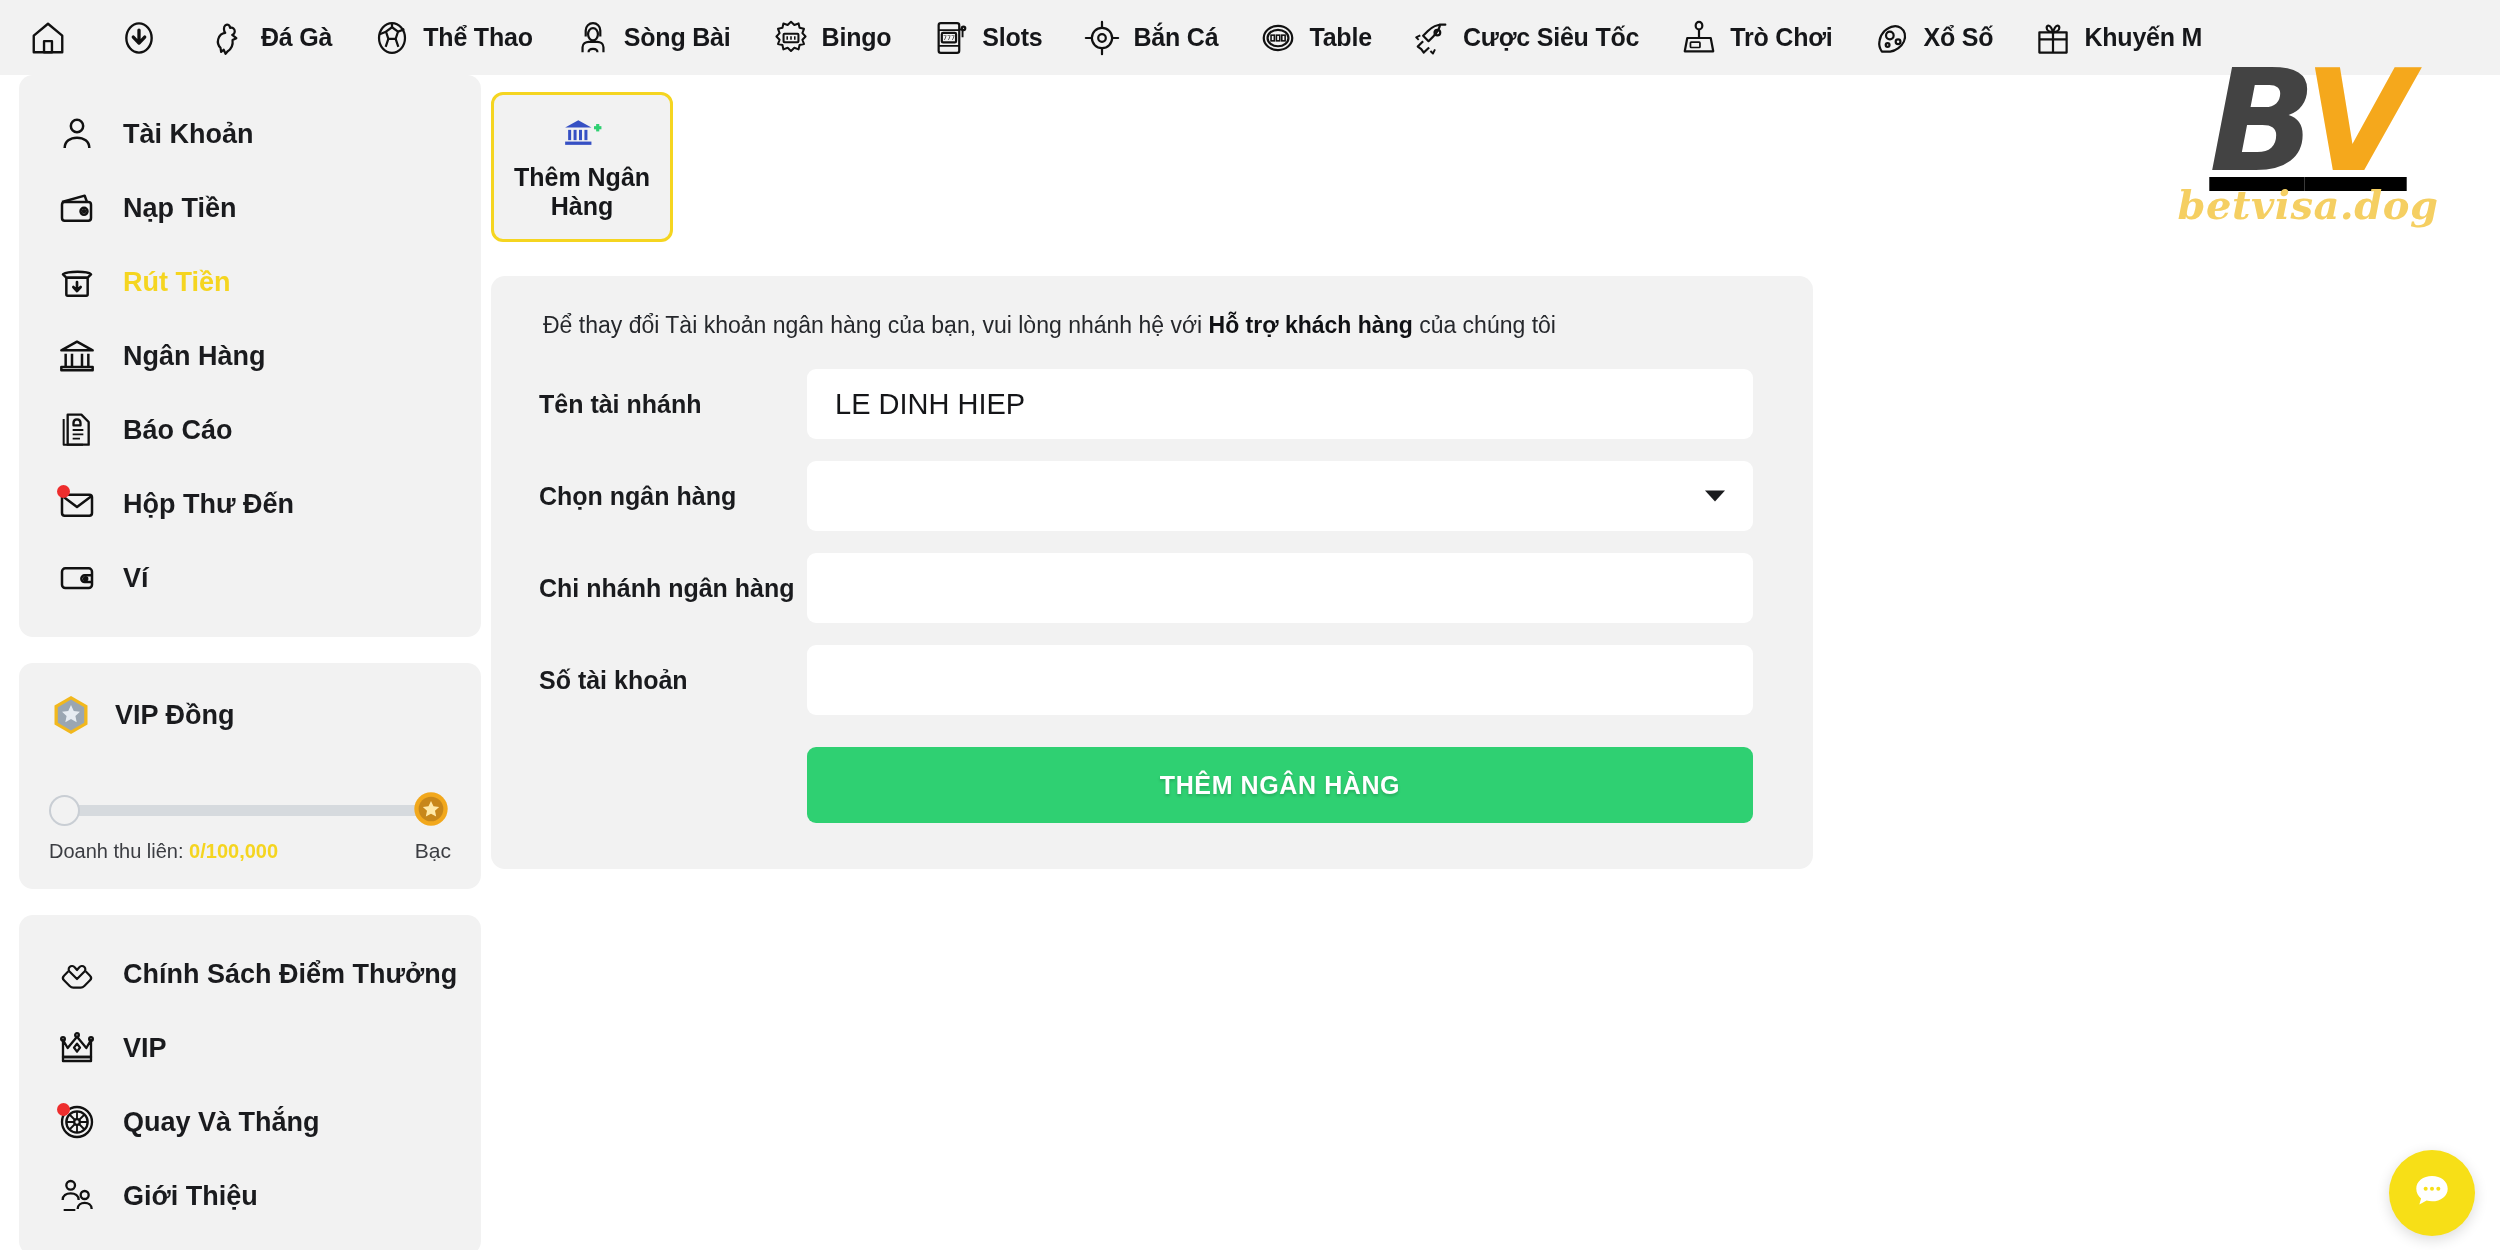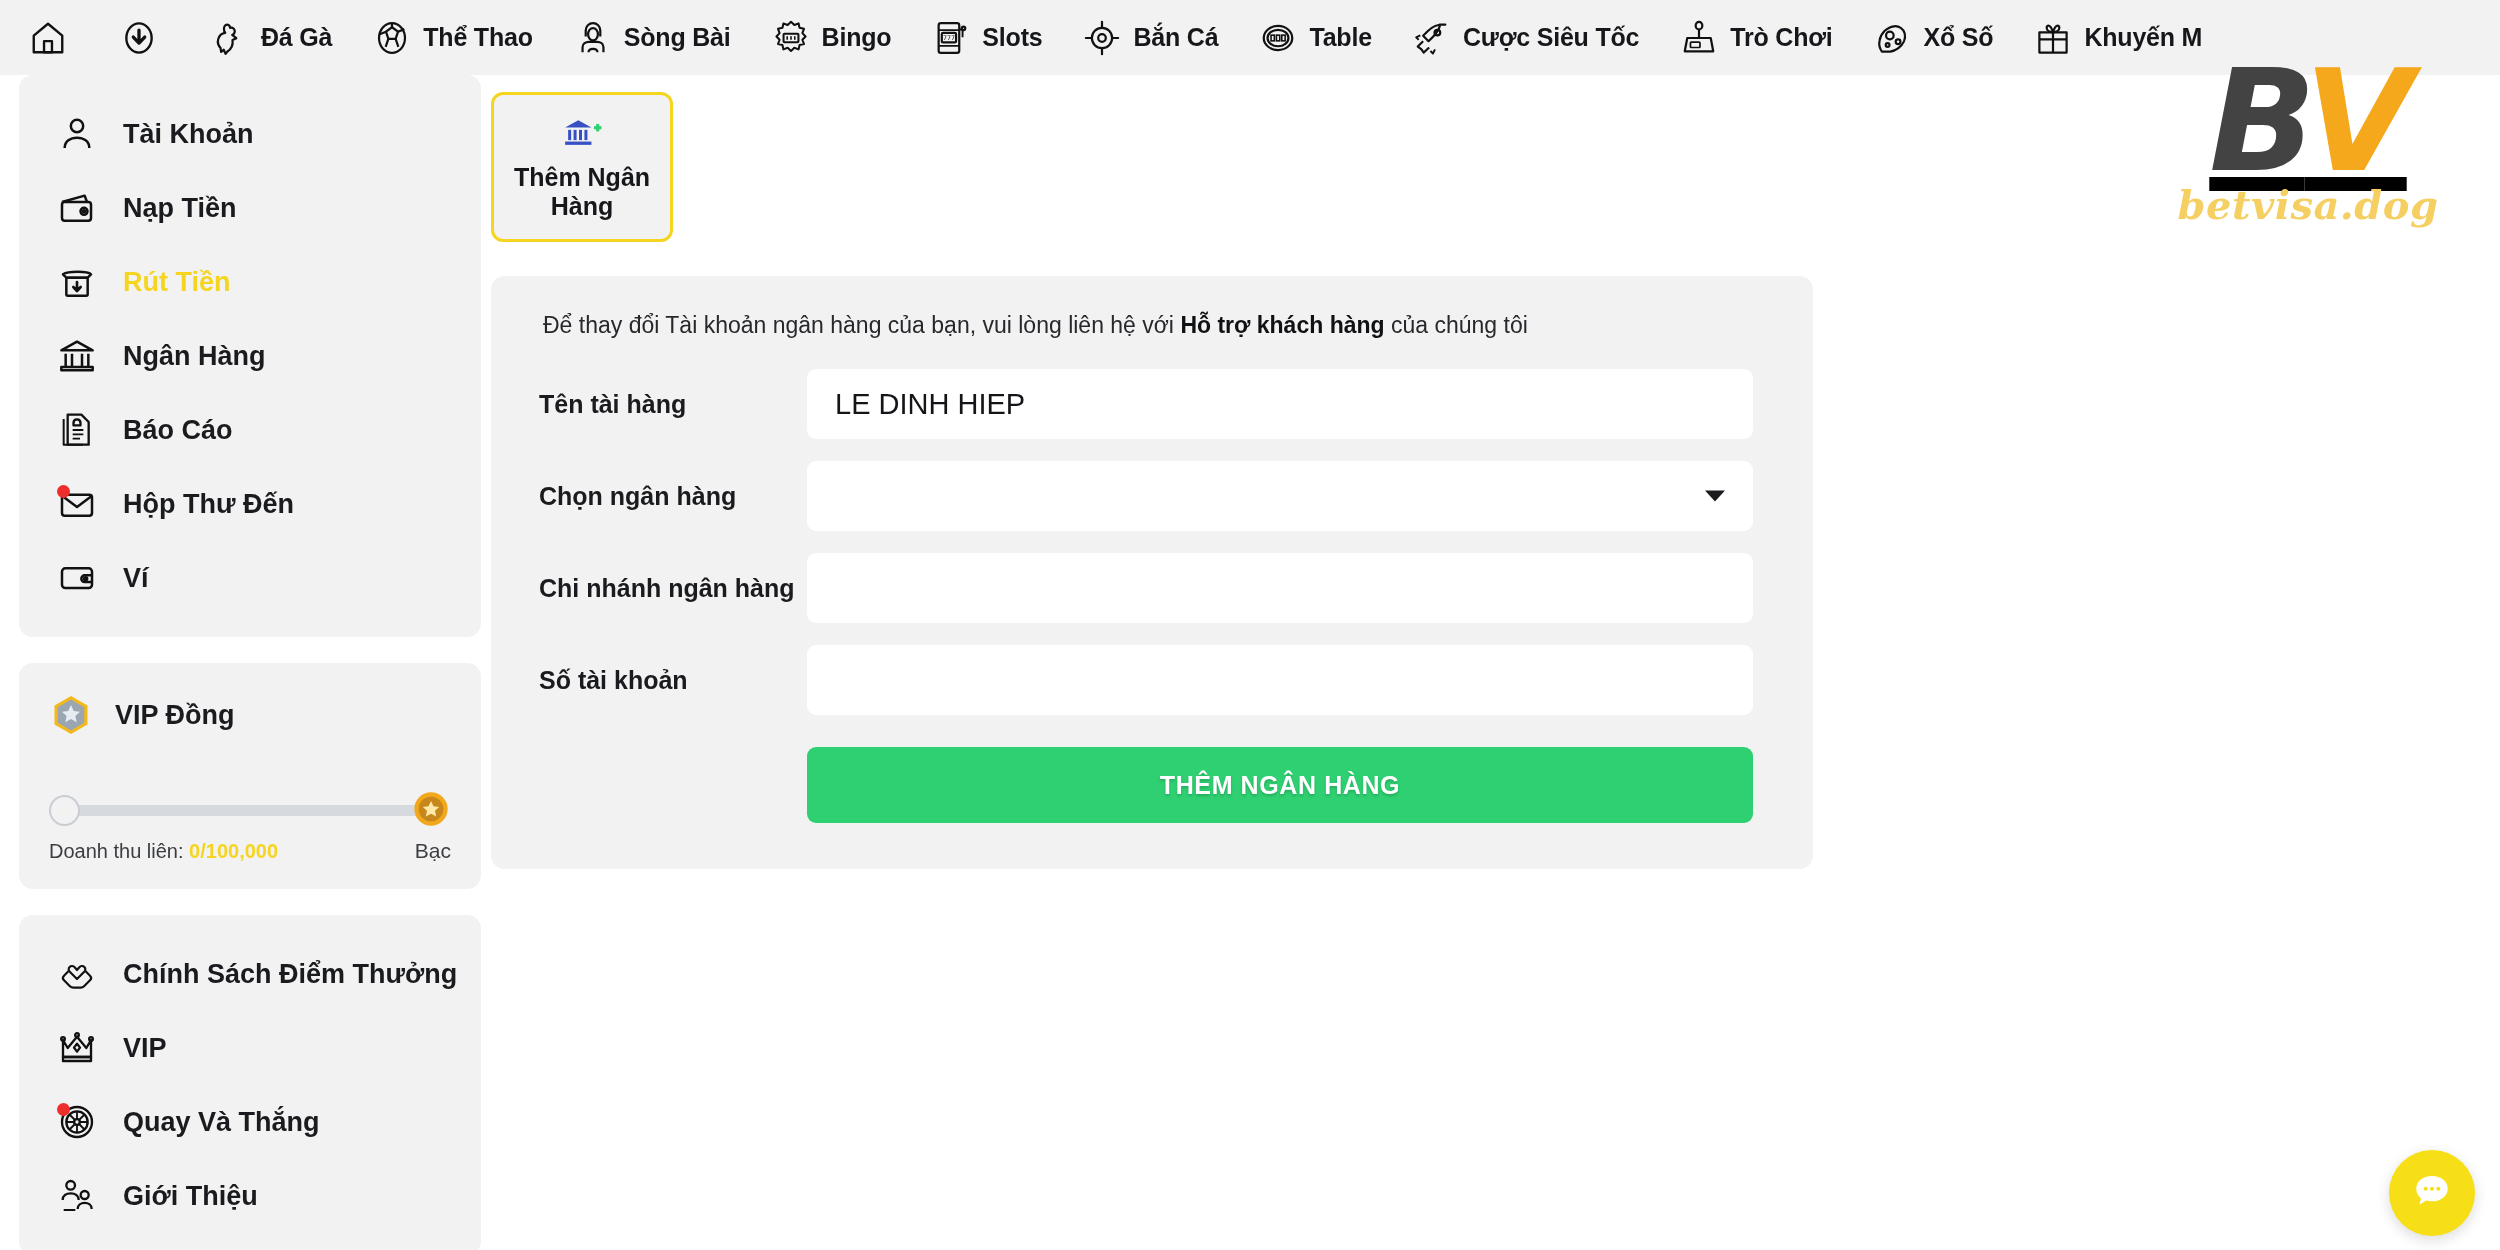--- a/index.html
+++ b/index.html
@@ -658,25 +658,25 @@
             <rect x="23.9" y="5.7" width="2.2" height="5.2" fill="#2fd072"></rect>
           </svg>
         </span>
         <span class="tab-label">Thêm Ngân Hàng</span>
       </div>
     </div>
 
     <div class="form-card">
 
       <div class="notice">
-        <span>Để thay đổi Tài khoản ngân hàng của bạn, vui lòng liên hệ với </span><b>Hỗ trợ khách hàng</b><span> của chúng tôi</span>
+        <span>Để thay đổi Tài khoản ngân hàng của bạn, vui lòng nhánh hệ với </span><b>Hỗ trợ khách hàng</b><span> của chúng tôi</span>
       </div>
 
       <div class="form-row">
-        <div class="form-label">Tên tài hàng</div>
+        <div class="form-label">Tên tài nhánh</div>
         <div class="field">
           <span class="field-value">LE DINH HIEP</span>
         </div>
       </div>
 
       <div class="form-row">
         <div class="form-label">Chọn ngân hàng</div>
         <div class="field">
           <span class="field-value"></span>
           <span class="caret"></span>

